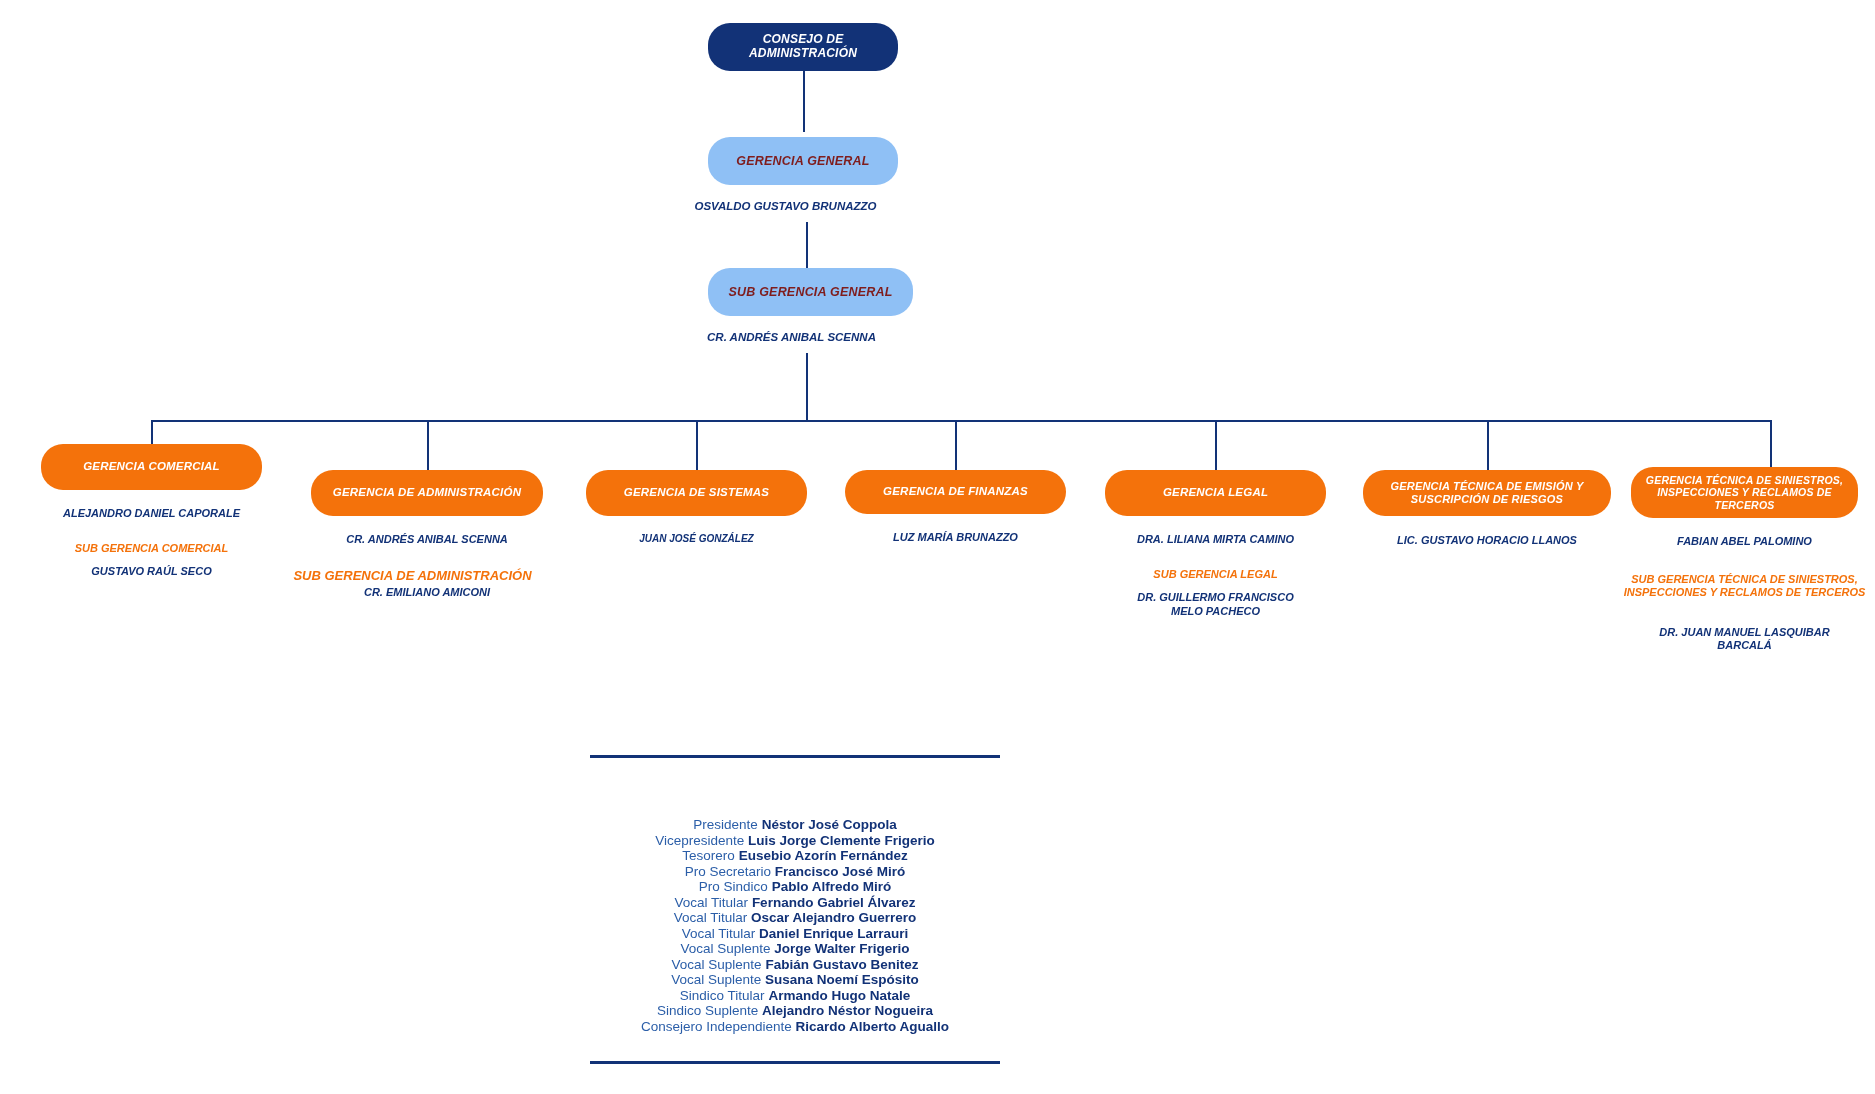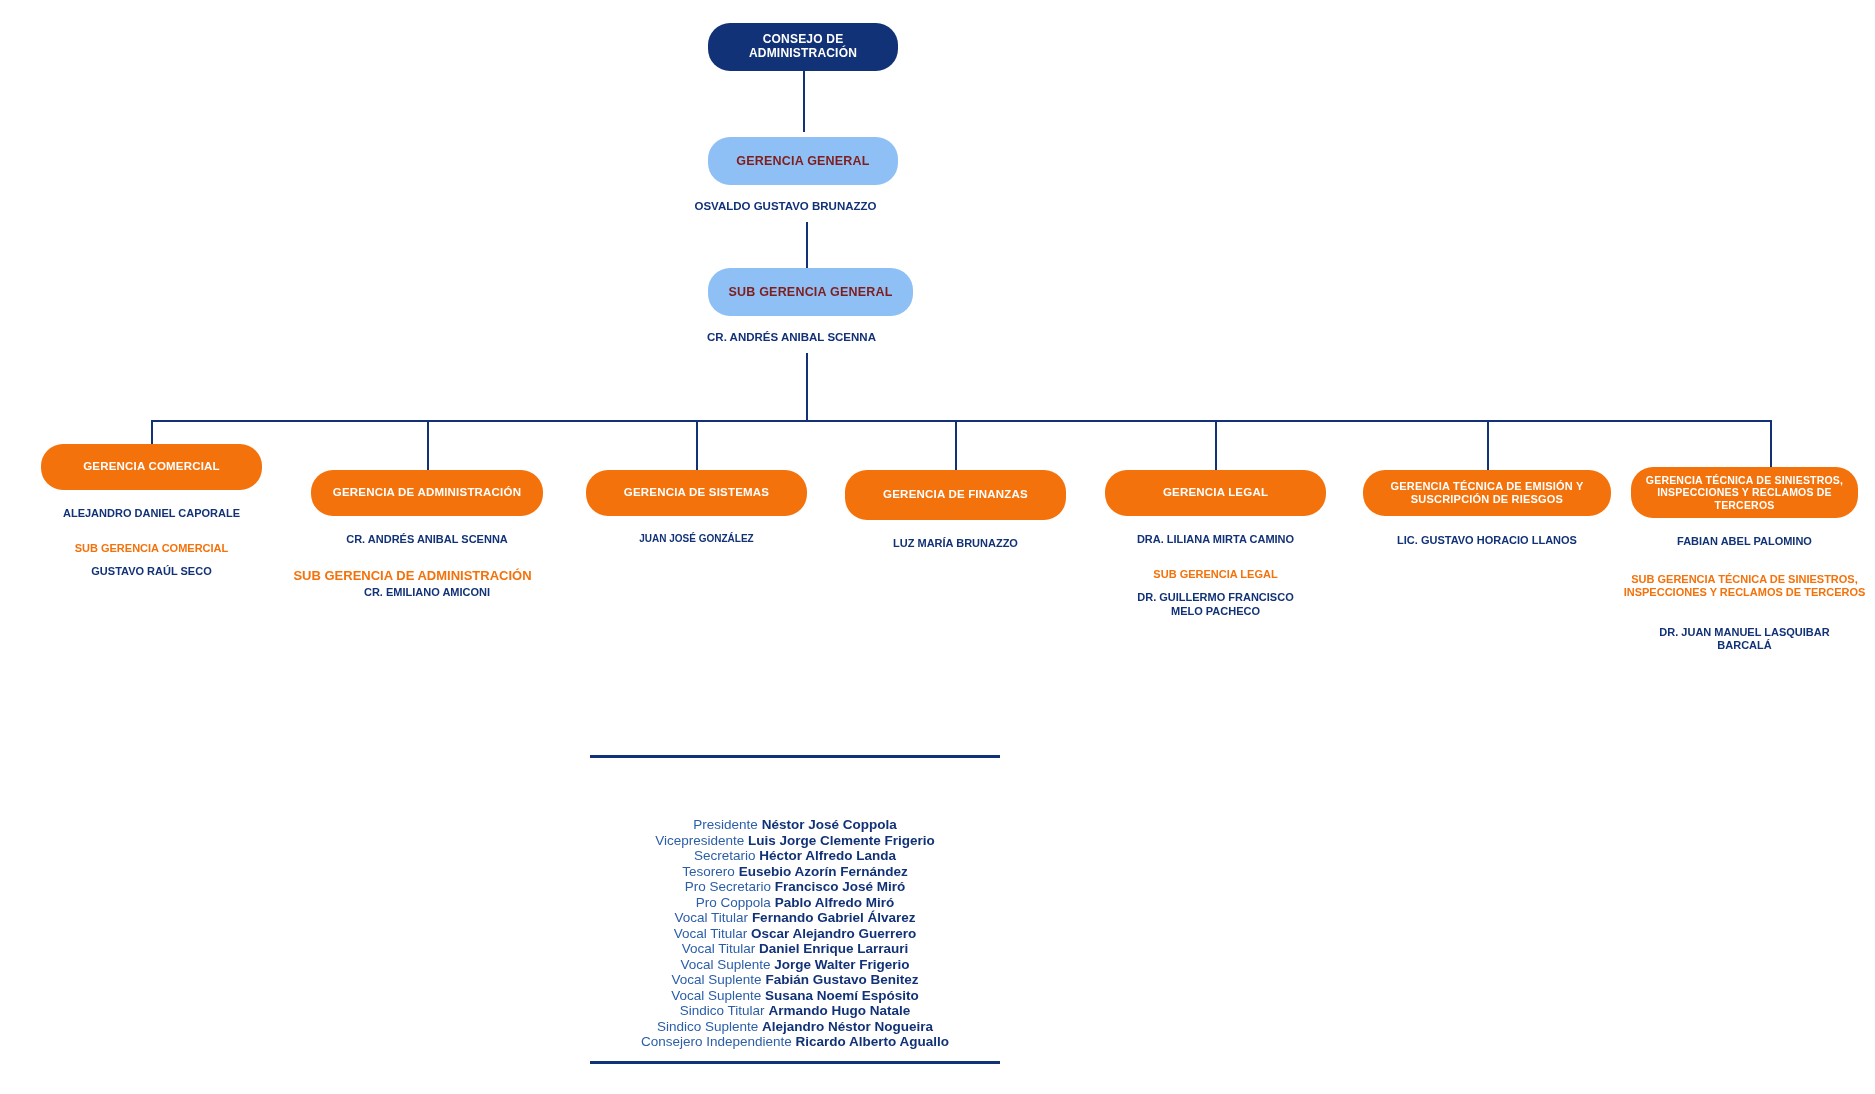--- a/index.html
+++ b/index.html
@@ -17,20 +17,21 @@
     background: #ffffff;
     overflow: hidden;
   }
 
   
   .node {
     position: absolute;
     display: flex;
     flex-direction: column;
     align-items: center;
+    font-style: italic;
   }
   .pill {
     display: flex;
     align-items: center;
     justify-content: center;
     text-align: center;
     border-radius: 22px;
     color: #ffffff;
     font-weight: bold;
     letter-spacing: 0.2px;
@@ -133,21 +134,21 @@
     <div class="subtitle" style="margin-top:22px; font-size:13px; width:290px; margin-left:-29px;">SUB GERENCIA DE ADMINISTRACIÓN</div>
     <div class="person" style="margin-top:2px; font-size:11px; width:260px;">CR. EMILIANO AMICONI</div>
   </div>
 
   <div class="node" style="left:586px; top:470px; width:221px;">
     <div class="pill orange" style="width:221px; height:46px; font-size:11.5px;">GERENCIA DE SISTEMAS</div>
     <div class="person" style="margin-top:17px; font-size:10px; width:250px;">JUAN JOSÉ GONZÁLEZ</div>
   </div>
 
   <div class="node" style="left:845px; top:470px; width:221px;">
-    <div class="pill orange" style="width:221px; height:50px; font-size:11.5px;">GERENCIA DE FINANZAS</div>
+    <div class="pill orange" style="width:221px; height:44px; font-size:11.5px;">GERENCIA DE FINANZAS</div>
     <div class="person" style="margin-top:17px; font-size:11px; width:250px;">LUZ MARÍA BRUNAZZO</div>
   </div>
 
   <div class="node" style="left:1105px; top:470px; width:221px;">
     <div class="pill orange" style="width:221px; height:46px; font-size:11.5px;">GERENCIA LEGAL</div>
     <div class="person" style="margin-top:17px; font-size:11px; width:250px;">DRA. LILIANA MIRTA CAMINO</div>
     <div class="subtitle" style="margin-top:22px; font-size:11px; width:250px;">SUB GERENCIA LEGAL</div>
     <div class="person" style="margin-top:10px; font-size:11px; width:185px;">DR. GUILLERMO FRANCISCO MELO PACHECO</div>
   </div>
 
@@ -161,24 +162,23 @@
     <div class="person" style="margin-top:17px; font-size:11px; width:250px;">FABIAN ABEL PALOMINO</div>
     <div class="subtitle" style="margin-top:25px; font-size:11px; width:247px;">SUB GERENCIA TÉCNICA DE SINIESTROS, INSPECCIONES Y RECLAMOS DE TERCEROS</div>
     <div class="person" style="margin-top:26px; font-size:11px; width:200px;">DR. JUAN MANUEL LASQUIBAR BARCALÁ</div>
   </div>
 
   <div class="rule" style="left:590px; top:755px; width:410px;"></div>
 
   <div class="board-list" style="left:400px; top:817px; width:790px;" id="board-list">
       <div class="board-row"><span class="board-role">Presidente</span> <span class="board-name">Néstor José Coppola</span></div>
       <div class="board-row"><span class="board-role">Vicepresidente</span> <span class="board-name">Luis Jorge Clemente Frigerio</span></div>
-      <div class="board-row"><span class="board-role">Secretario</span> <span class="board-name">Héctor Alfredo Landa</span></div>
       <div class="board-row"><span class="board-role">Tesorero</span> <span class="board-name">Eusebio Azorín Fernández</span></div>
       <div class="board-row"><span class="board-role">Pro Secretario</span> <span class="board-name">Francisco José Miró</span></div>
-      <div class="board-row"><span class="board-role">Pro Coppola</span> <span class="board-name">Pablo Alfredo Miró</span></div>
+      <div class="board-row"><span class="board-role">Pro Sindico</span> <span class="board-name">Pablo Alfredo Miró</span></div>
       <div class="board-row"><span class="board-role">Vocal Titular</span> <span class="board-name">Fernando Gabriel Álvarez</span></div>
       <div class="board-row"><span class="board-role">Vocal Titular</span> <span class="board-name">Oscar Alejandro Guerrero</span></div>
       <div class="board-row"><span class="board-role">Vocal Titular</span> <span class="board-name">Daniel Enrique Larrauri</span></div>
       <div class="board-row"><span class="board-role">Vocal Suplente</span> <span class="board-name">Jorge Walter Frigerio</span></div>
       <div class="board-row"><span class="board-role">Vocal Suplente</span> <span class="board-name">Fabián Gustavo Benitez</span></div>
       <div class="board-row"><span class="board-role">Vocal Suplente</span> <span class="board-name">Susana Noemí Espósito</span></div>
       <div class="board-row"><span class="board-role">Sindico Titular</span> <span class="board-name">Armando Hugo Natale</span></div>
       <div class="board-row"><span class="board-role">Sindico Suplente</span> <span class="board-name">Alejandro Néstor Nogueira</span></div>
       <div class="board-row"><span class="board-role">Consejero Independiente</span> <span class="board-name">Ricardo Alberto Aguallo</span></div>
     </div>

